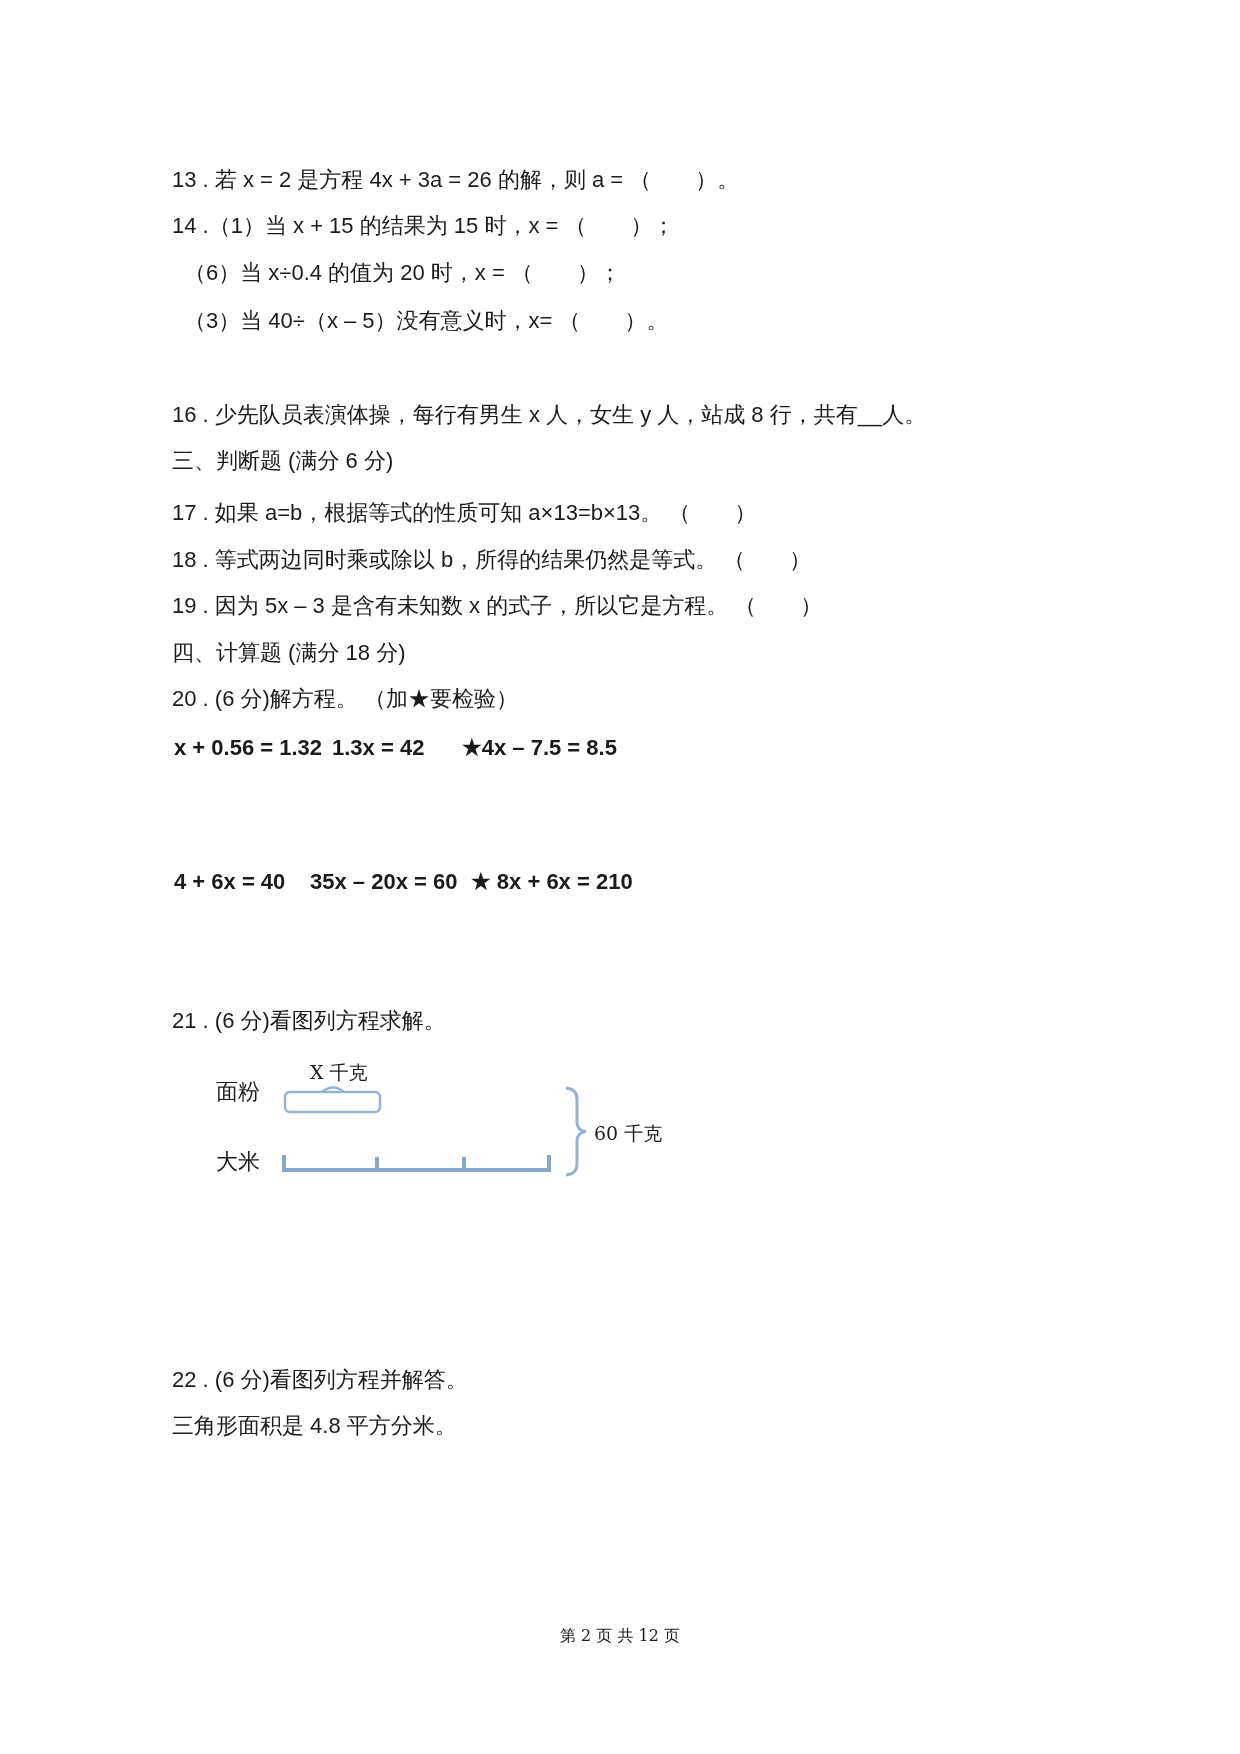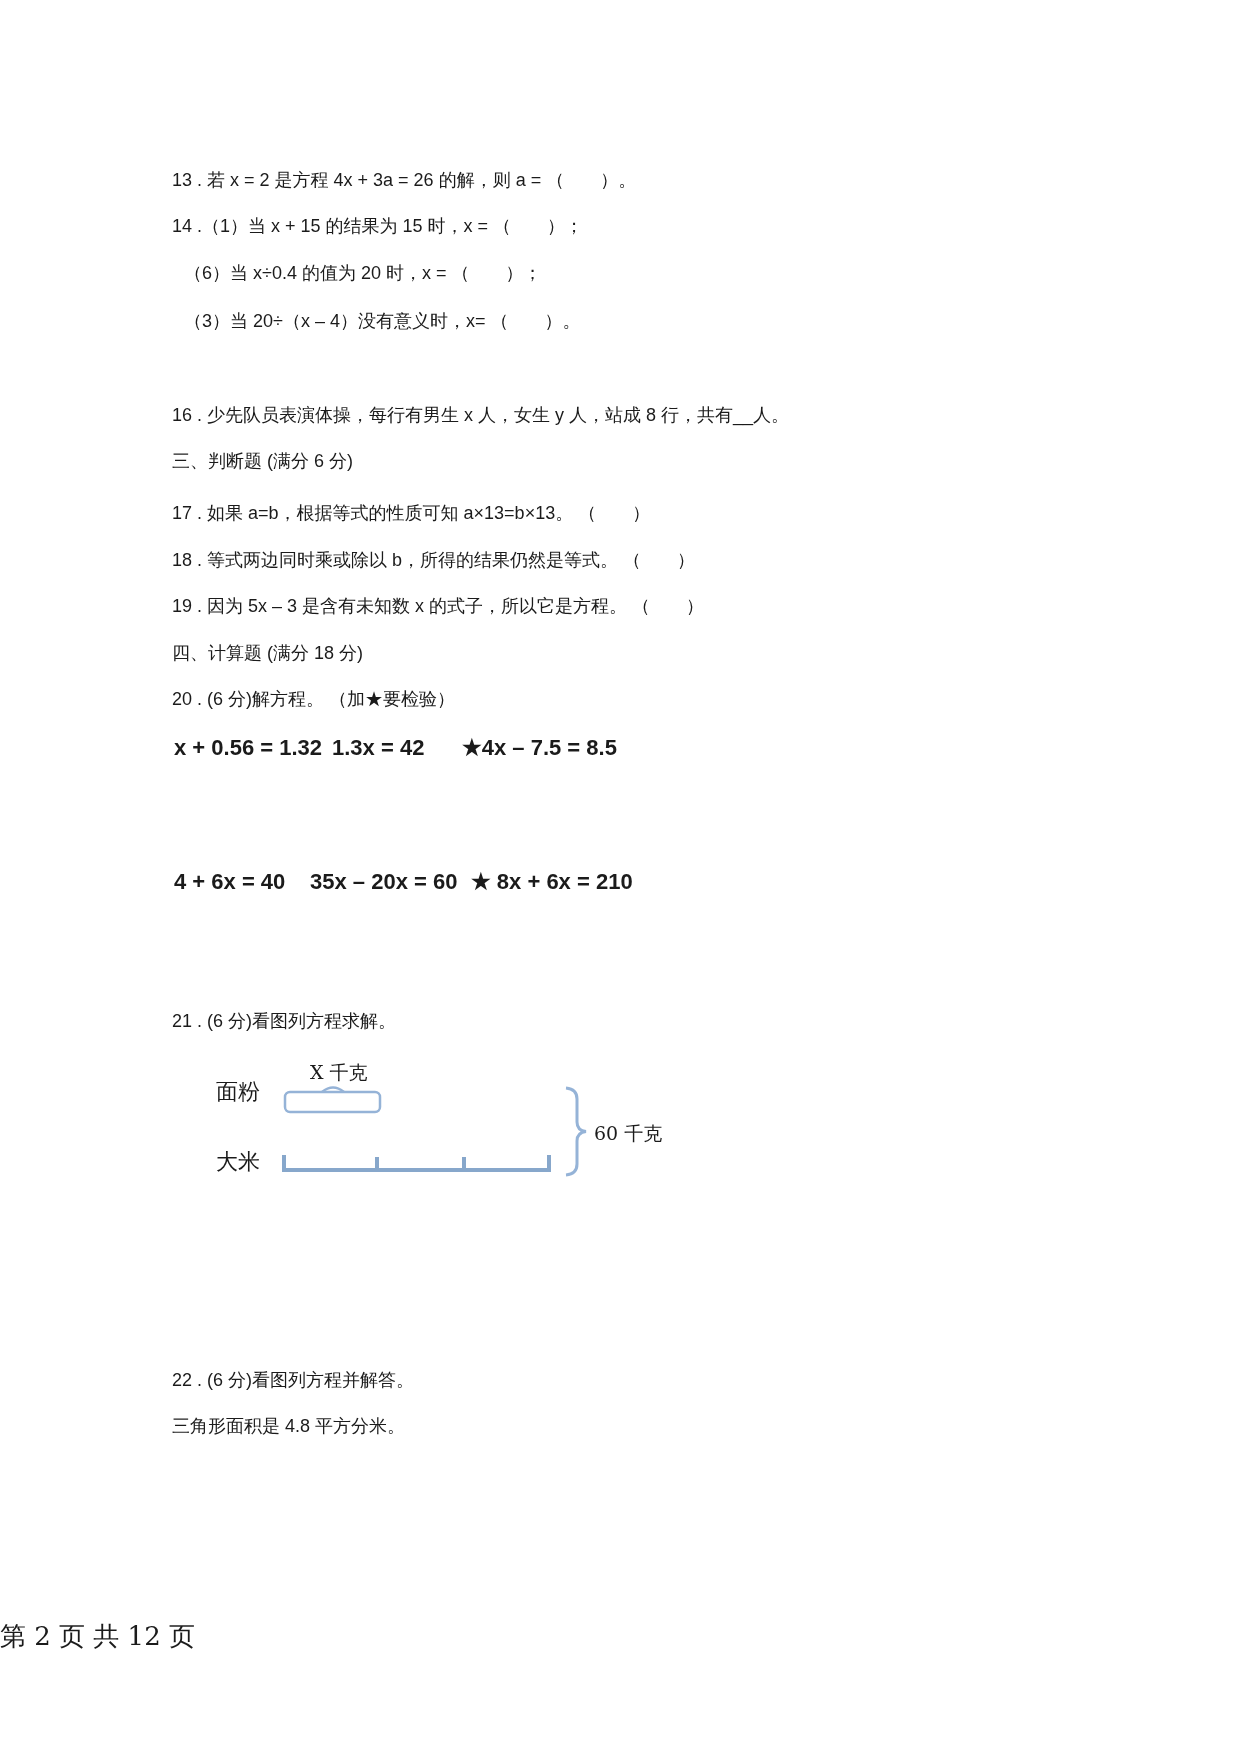--- a/index.html
+++ b/index.html
@@ -8,41 +8,41 @@
     width:1240px;
     height:1754px;
     background:#ffffff;
     font-family:"Liberation Sans", sans-serif;
     color:#1b1b1b;
     overflow:hidden;
   }
   .line{
     position:absolute;
     left:172px;
-    font-size:18px;
+    font-size:22px;
     line-height:30px;
     white-space:pre;
   }
   .indent{left:184px;}
   .bold{font-weight:normal;}
   .eq{
     position:absolute;
     font-size:22px;
     line-height:30px;
     white-space:pre;
     font-weight:bold;
   }
   .footer{
     position:absolute;
     left:0;
     top:1622px;
     width:100%;
-    text-align:left;
+    text-align:center;
     font-family:"DejaVu Serif", serif;
-    font-size:26px;
+    font-size:16px;
     line-height:28px;
   }
   .diagram{
     position:absolute;
     left:0;
     top:1050px;
     width:700px;
     height:140px;
   }
   .diagram text{
@@ -54,21 +54,21 @@
   }
 </style>
 </head>
 <body>
 
 <div class="page">
 
   <div class="line" style="top:165px">13 . 若 x = 2 是方程 4x + 3a = 26 的解，则 a = （　　）。</div>
   <div class="line" style="top:211px">14 .（1）当 x + 15 的结果为 15 时，x = （　　）；</div>
   <div class="line indent" style="top:258px">（6）当 x÷0.4 的值为 20 时，x = （　　）；</div>
-  <div class="line indent" style="top:306px">（3）当 20÷（x – 4）没有意义时，x= （　　）。</div>
+  <div class="line indent" style="top:306px">（3）当 40÷（x – 5）没有意义时，x= （　　）。</div>
   <div class="line" style="top:400px">16 . 少先队员表演体操，每行有男生 x 人，女生 y 人，站成 8 行，共有__人。</div>
 
   <div class="line bold" style="top:446px">三、判断题 (满分 6 分)</div>
 
   <div class="line" style="top:498px">17 . 如果 a=b，根据等式的性质可知 a×13=b×13。 （　　）</div>
   <div class="line" style="top:545px">18 . 等式两边同时乘或除以 b，所得的结果仍然是等式。 （　　）</div>
   <div class="line" style="top:591px">19 . 因为 5x – 3 是含有未知数 x 的式子，所以它是方程。 （　　）</div>
 
   <div class="line bold" style="top:638px">四、计算题 (满分 18 分)</div>
 

